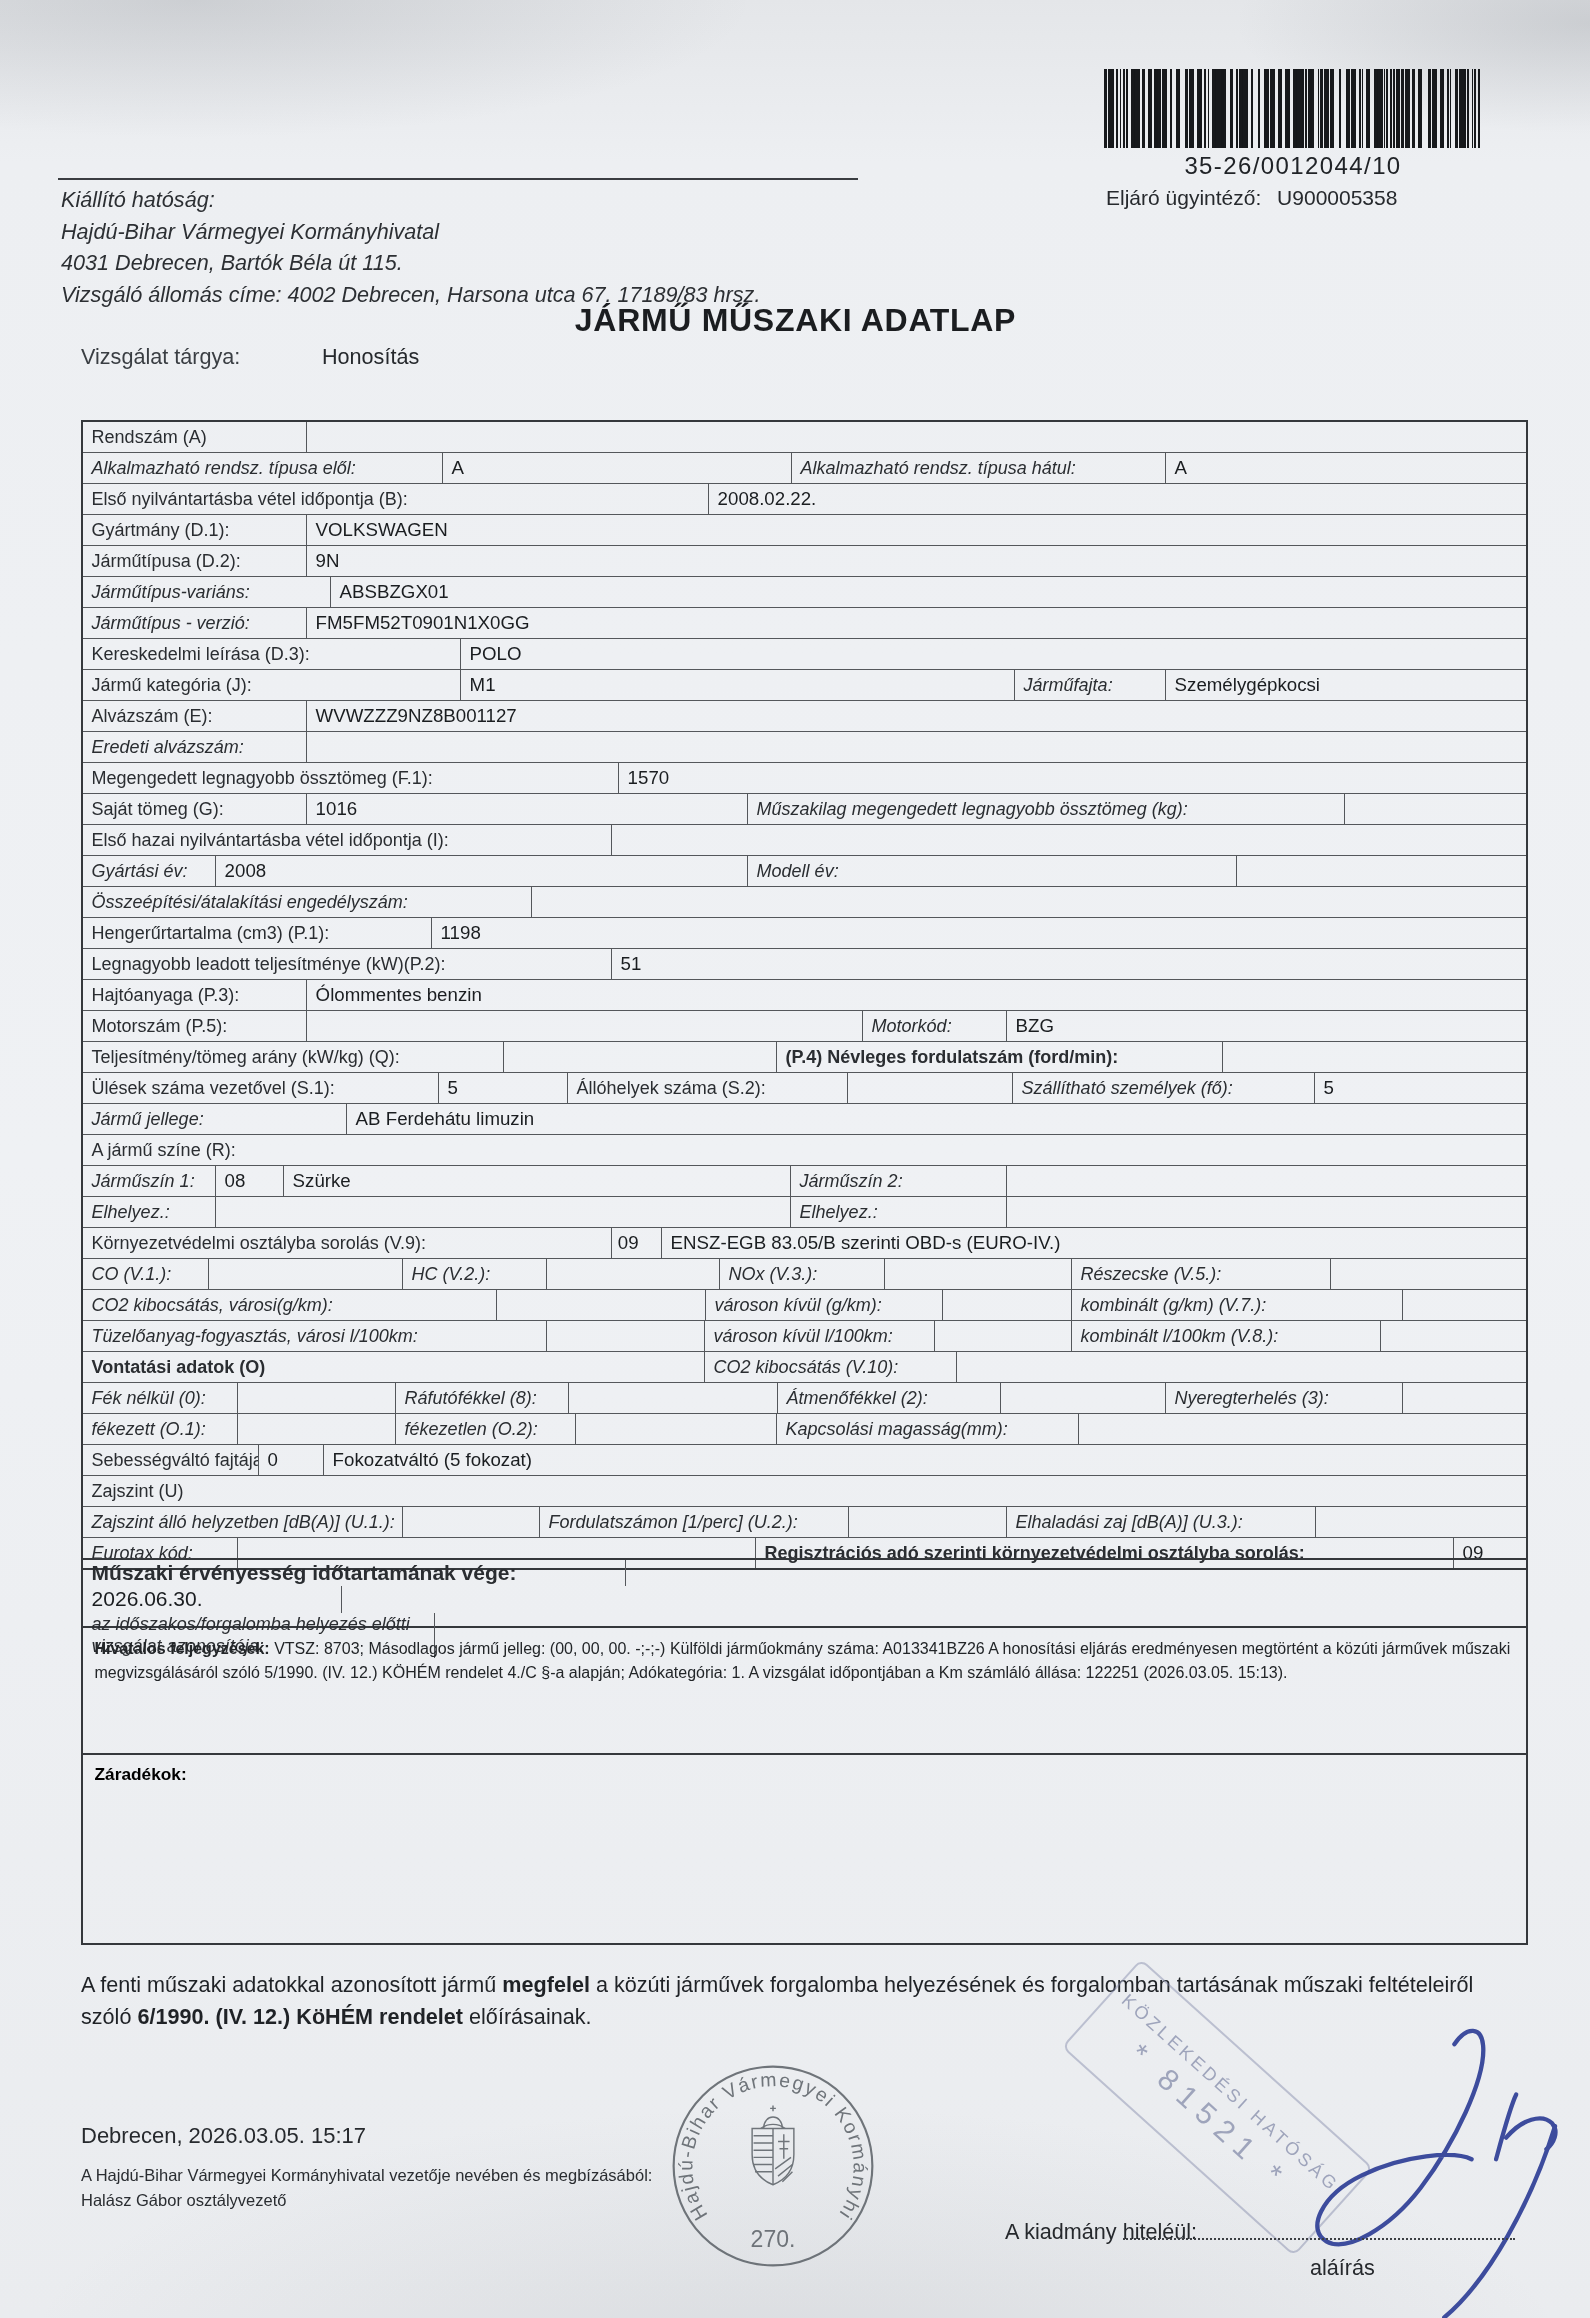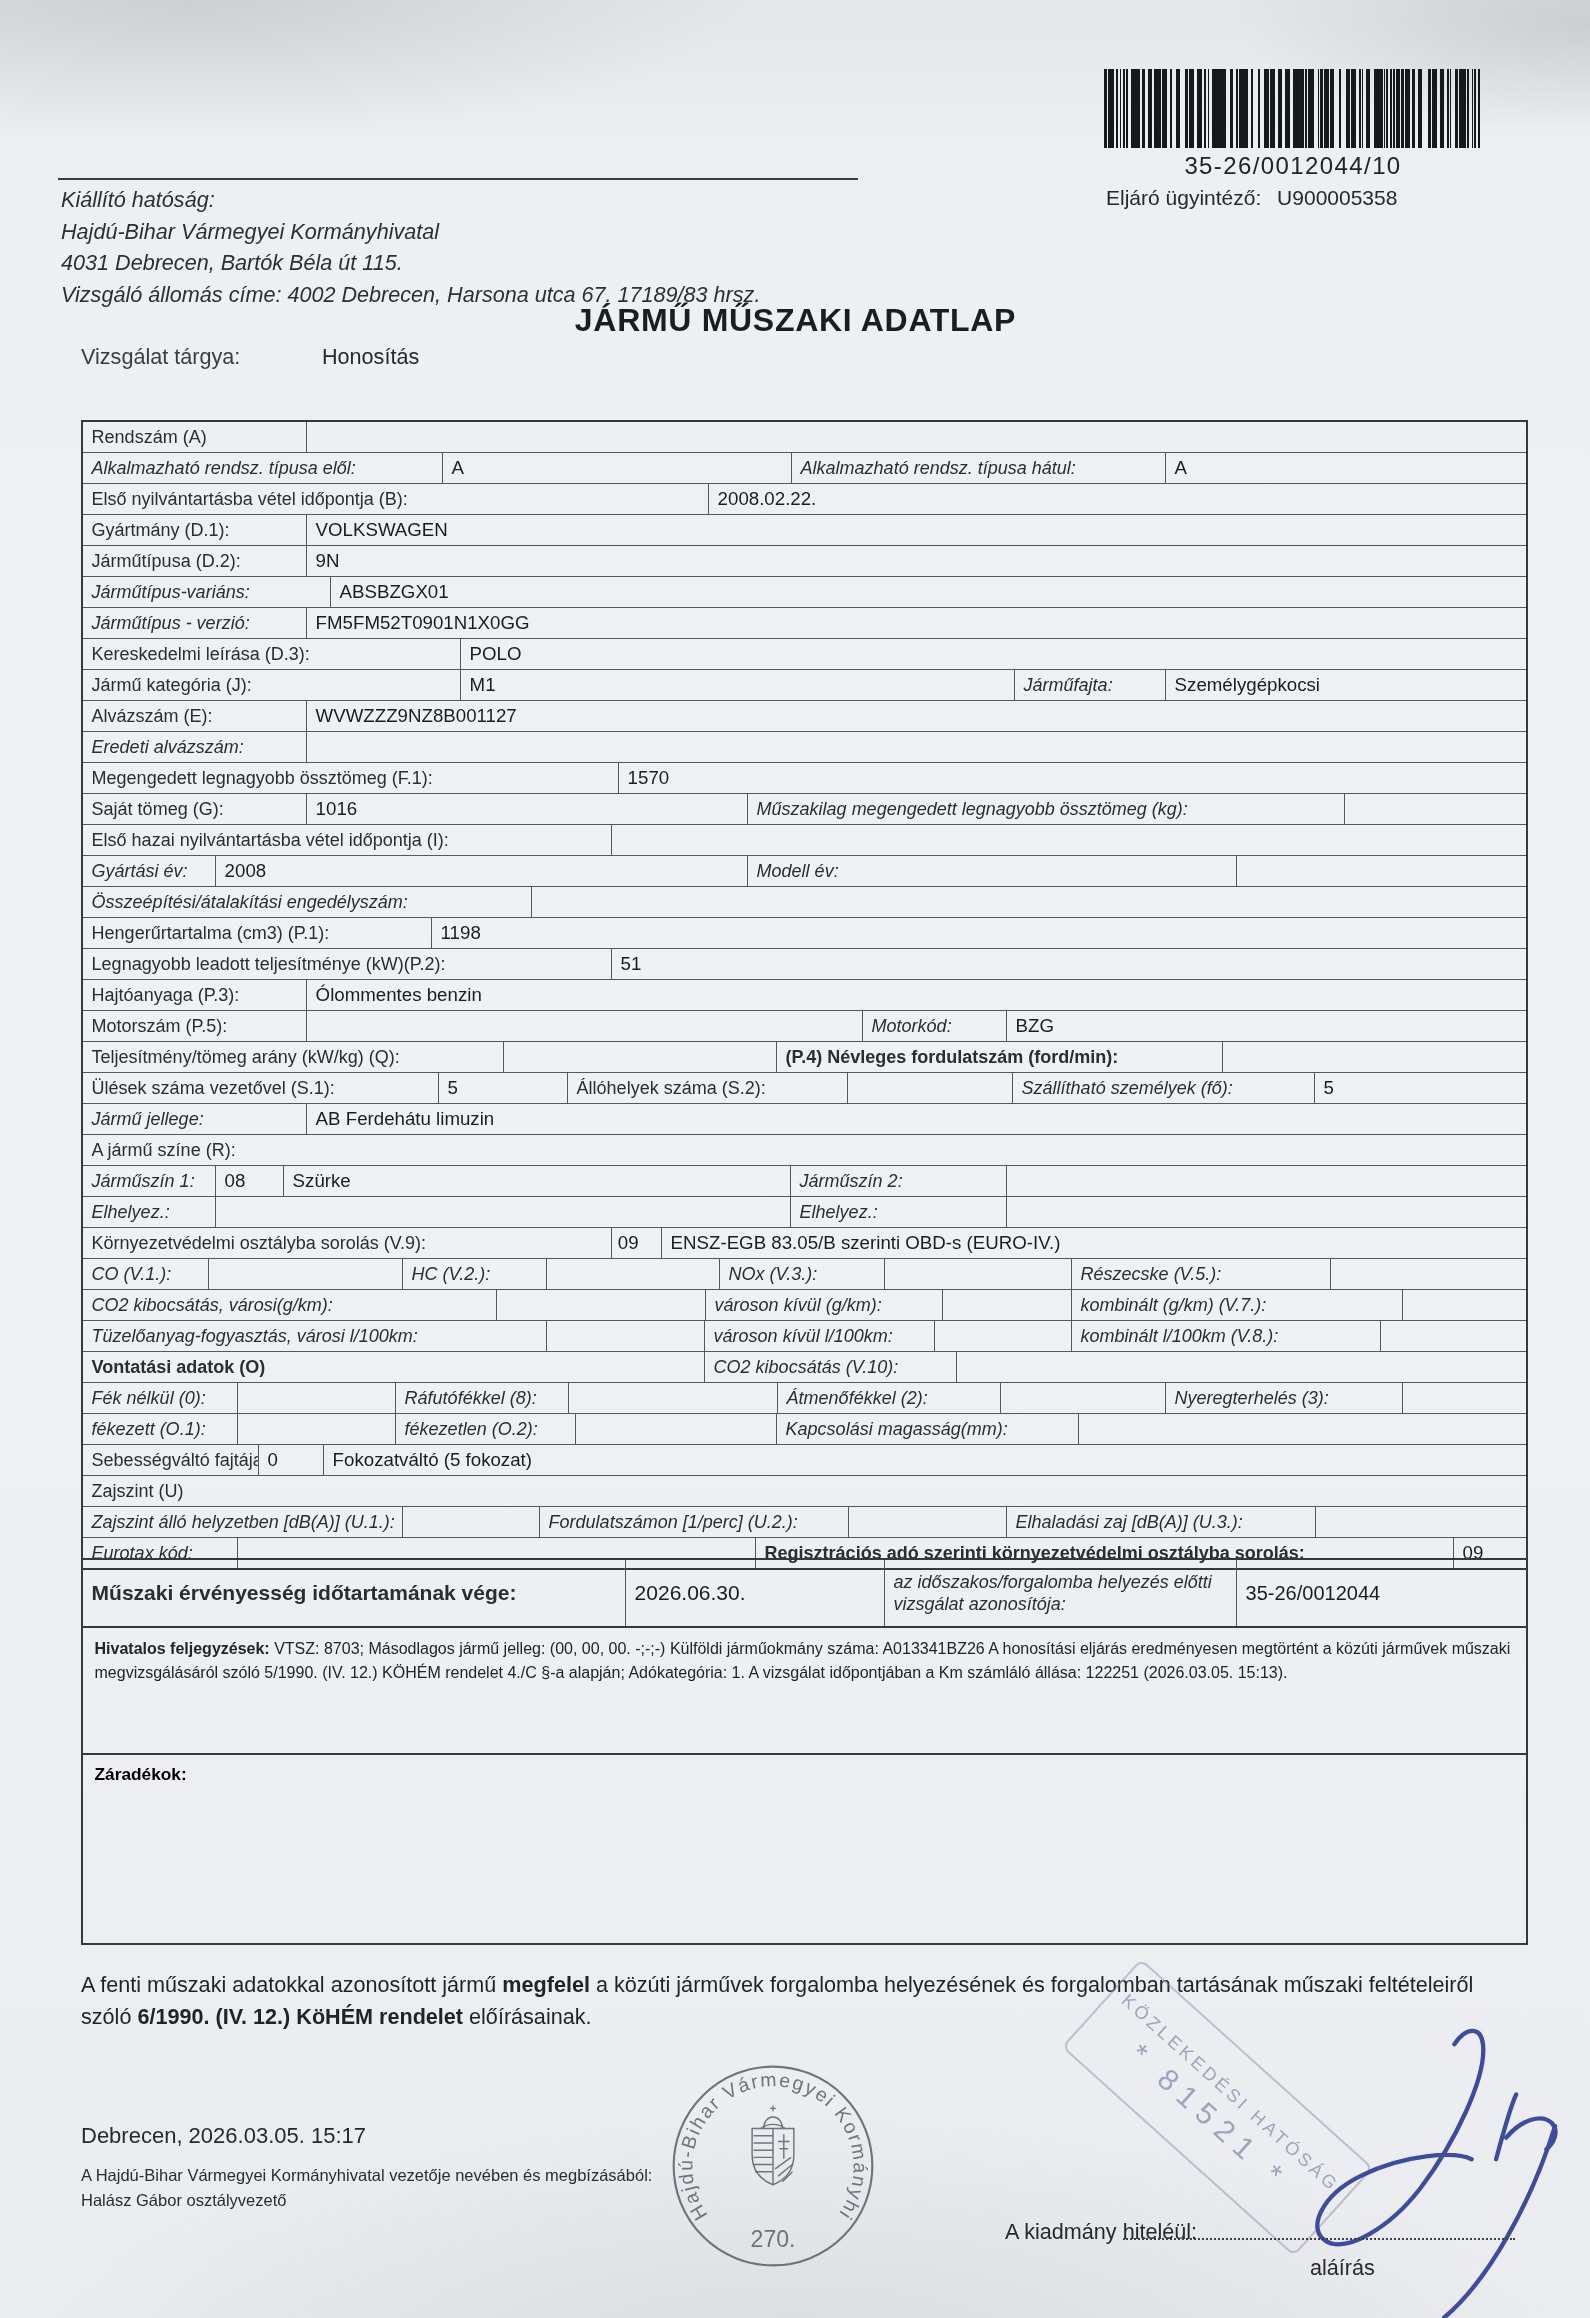--- a/index.html
+++ b/index.html
@@ -23,21 +23,21 @@
   .bc-num{font-size:24px;color:#202327;text-align:center;letter-spacing:1.4px;}
   .officer{font-size:21px;color:#26292d;}
   .tbl{left:81px;top:392px;width:1443px;border:2.2px solid #35383c;margin-top:28px;}
   .tr{display:flex;height:30px;border-bottom:1.4px solid #54575b;}
   .tr:last-child{border-bottom:none;}
   .td{border-right:1.4px solid #54575b;display:flex;align-items:center;padding:0 5.8px 0 8.6px;overflow:hidden;white-space:nowrap;box-sizing:border-box;flex:0 0 auto;}
   .td.last{flex:1 1 auto;border-right:none;}
   .lb{font-size:18px;color:#2a2d31;}
   .vl{font-size:18.7px;color:#1a1d20;}
   .box2{left:81px;top:1558px;width:1443px;border:2.2px solid #35383c;}
-  .vrow{display:flex;height:66px;border-bottom:2.2px solid #35383c;}
+  .vrow{display:flex;height:66px;border-bottom:2.2px solid #35383c;flex-direction:column;}
   .vrow .td{white-space:normal;line-height:1.25;}
   .notes{height:127px;border-bottom:2.2px solid #35383c;padding:8.6px 11.5px;font-size:16px;line-height:1.5;color:#222528;box-sizing:border-box;}
   .clauses{height:188px;padding:8.6px 11.5px;font-size:17.3px;box-sizing:border-box;}
   .statement{left:81px;top:1969px;width:1443px;font-size:21.6px;line-height:1.5;color:#1f2226;}
   .pd{font-size:22px;color:#26292d;}
   .small{font-size:16.5px;color:#2a2d31;}
   .faint-stamp{left:1061px;top:2048px;width:309px;height:115px;transform:rotate(42deg);
      border:2.2px solid rgba(128,136,168,.45);border-radius:8.6px;color:rgba(112,120,155,.62);
      display:flex;flex-direction:column;align-items:center;justify-content:center;gap:4.3px;}
   .faint-stamp .l1{font-size:18px;letter-spacing:3.6px;}
@@ -168,21 +168,21 @@
     </div>
     <div class="tr">
       <div class="td lb" style="width:356px">Ülések száma vezetővel (S.1):</div>
       <div class="td vl" style="width:129px">5</div>
       <div class="td lb" style="width:280px">Állóhelyek száma (S.2):</div>
       <div class="td vl" style="width:165px"></div>
       <div class="td lb it" style="width:302px">Szállítható személyek (fő):</div>
       <div class="td vl last">5</div>
     </div>
     <div class="tr">
-      <div class="td lb it" style="width:224px">Jármű jellege:</div>
+      <div class="td lb it" style="width:264px">Jármű jellege:</div>
       <div class="td vl last">AB Ferdehátu limuzin</div>
     </div>
     <div class="tr">
       <div class="td lb last">A jármű színe (R):</div>
     </div>
     <div class="tr">
       <div class="td lb it" style="width:133px">Járműszín 1:</div>
       <div class="td vl" style="width:68px">08</div>
       <div class="td vl" style="width:507px">Szürke</div>
       <div class="td lb it" style="width:216px">Járműszín 2:</div>

